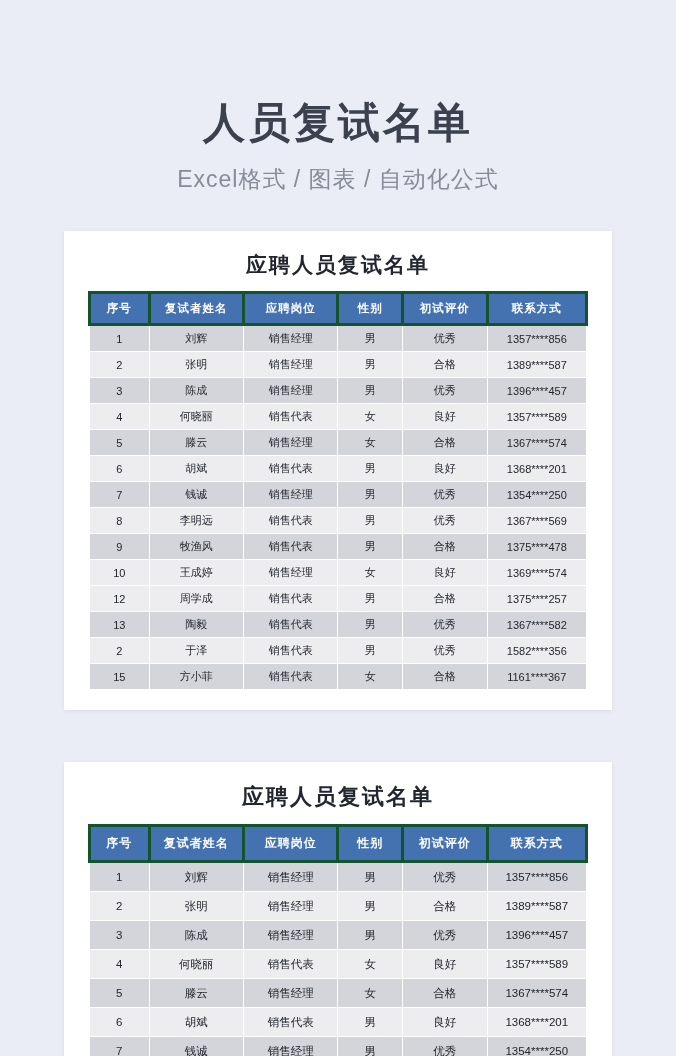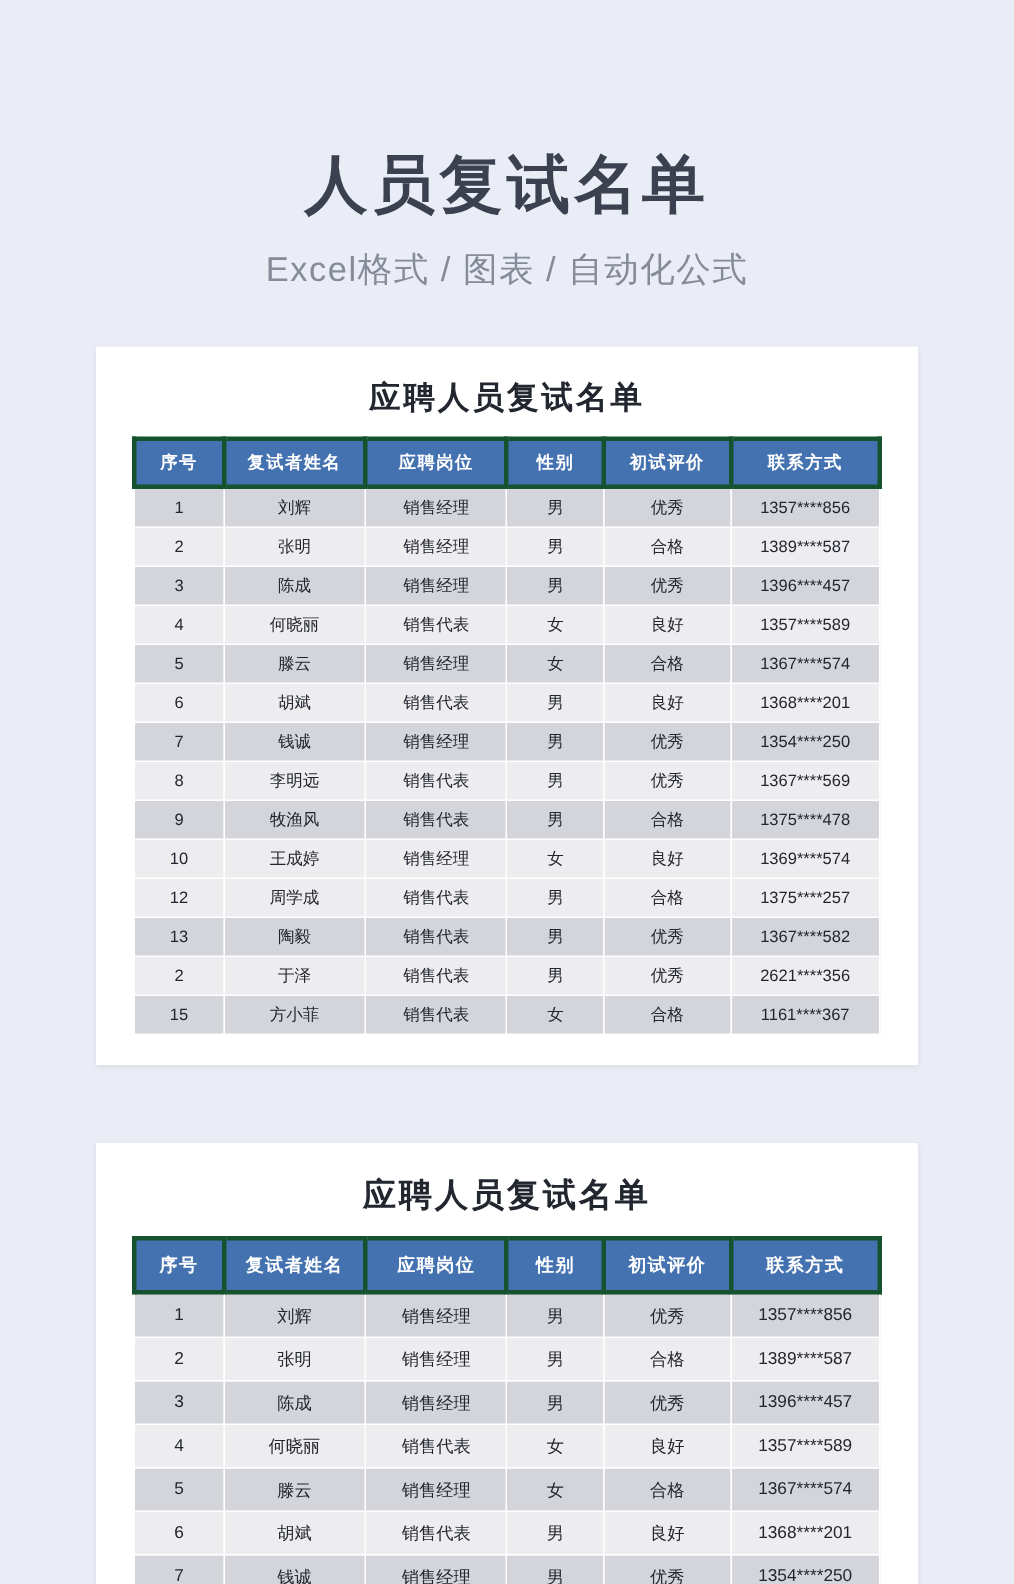--- a/index.html
+++ b/index.html
@@ -215,21 +215,21 @@
           <td>男</td>
           <td>优秀</td>
           <td>1367****582</td>
         </tr>
         <tr class="even">
           <td>2</td>
           <td class="name">于泽</td>
           <td class="post">销售代表</td>
           <td>男</td>
           <td>优秀</td>
-          <td>2621****356</td>
+          <td>1582****356</td>
         </tr>
         <tr class="odd">
           <td>15</td>
           <td class="name">方小菲</td>
           <td class="post">销售代表</td>
           <td>女</td>
           <td>合格</td>
           <td>1161****367</td>
         </tr>
       </tbody>

